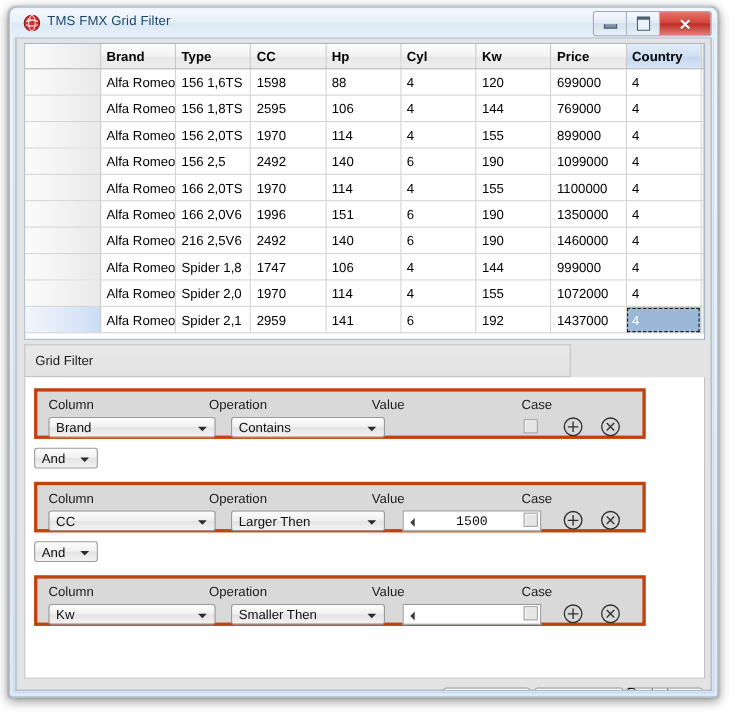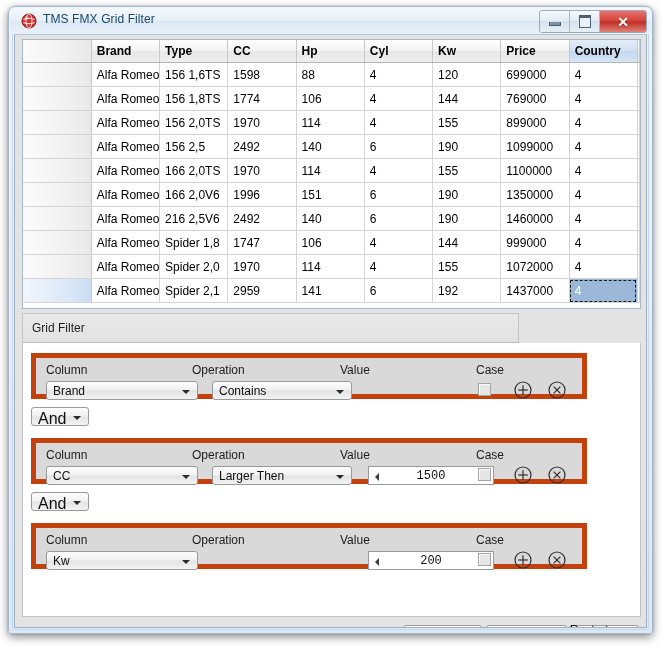--- a/index.html
+++ b/index.html
@@ -173,21 +173,21 @@
     border-top: none;
     overflow: hidden;
   }
   .cond-row {
     position: absolute;
     left: 8px;
     width: 556px;
     height: 46px;
     box-sizing: border-box;
     background: #d9d9d9;
-    border: 5px solid #c2410c;
+    border: 3px solid #c2410c;
   }
   .cond-row .lbl {
     position: absolute; top: 5px;
     font-size: 12px; color: #1c1c1c;
   }
   .lbl-col { left: 10px; }
   .lbl-op  { left: 156px; }
   .lbl-val { left: 304px; }
   .lbl-case{ left: 440px; }
   .combo {
@@ -260,21 +260,21 @@
   .icon-plus { left: 476px; }
   .icon-del  { left: 510px; }
   .andbox {
     position: absolute;
     left: 8px;
     width: 58px; height: 19px;
     box-sizing: border-box;
     border: 1px solid #9a9a9a;
     border-radius: 3px;
     background: linear-gradient(to bottom, #fdfdfd 0%, #f0f0f0 48%, #e3e3e3 52%, #f3f3f3 100%);
-    font-size: 16px; color: #101010;
+    font-size: 12px; color: #101010;
   }
   .andbox .txt { position: absolute; left: 6px; top: 2px; }
   .andbox .arrow {
     position: absolute; right: 7px; top: 8px;
     width: 0; height: 0;
     border-left: 4px solid transparent;
     border-right: 4px solid transparent;
     border-top: 4px solid #2b2b2b;
   }
   
@@ -366,21 +366,21 @@
               <td>4</td>
               <td>120</td>
               <td>699000</td>
               <td>4</td>
               <td></td>
             </tr>
             <tr>
               <td class="ind"></td>
               <td>Alfa Romeo</td>
               <td>156 1,8TS</td>
-              <td>1774</td>
+              <td>2595</td>
               <td>106</td>
               <td>4</td>
               <td>144</td>
               <td>769000</td>
               <td>4</td>
               <td></td>
             </tr>
             <tr>
               <td class="ind"></td>
               <td>Alfa Romeo</td>
@@ -543,23 +543,26 @@
         </div>
         <div class="cond-row" style="top: 180px;">
           <div class="lbl lbl-col">Column</div>
           <div class="lbl lbl-op">Operation</div>
           <div class="lbl lbl-val">Value</div>
           <div class="lbl lbl-case">Case</div>
           <div class="combo combo-col">
             <span class="txt">Kw</span>
             <span class="arrow"></span>
           </div>
+          <div class="combo combo-op">
+            <span class="txt">Smaller Then</span>
+            <span class="arrow"></span>
+          </div>
           <div class="spin">
             <span class="sp-left"></span>
-            <span class="num">200</span>
             <span class="sp-right"></span>
           </div>
           <div class="checkbox"></div>
           <svg class="icon-btn icon-plus" viewBox="0 0 22 22">
             <circle cx="11" cy="11" r="8" fill="none" stroke="#2e2e2e" stroke-width="1.2"></circle>
             <line x1="11" y1="6.2" x2="11" y2="15.8" stroke="#2e2e2e" stroke-width="1.2"></line>
             <line x1="6.2" y1="11" x2="15.8" y2="11" stroke="#2e2e2e" stroke-width="1.2"></line>
           </svg>
           <svg class="icon-btn icon-del" viewBox="0 0 22 22">
             <circle cx="11" cy="11" r="8" fill="none" stroke="#2e2e2e" stroke-width="1.2"></circle>

